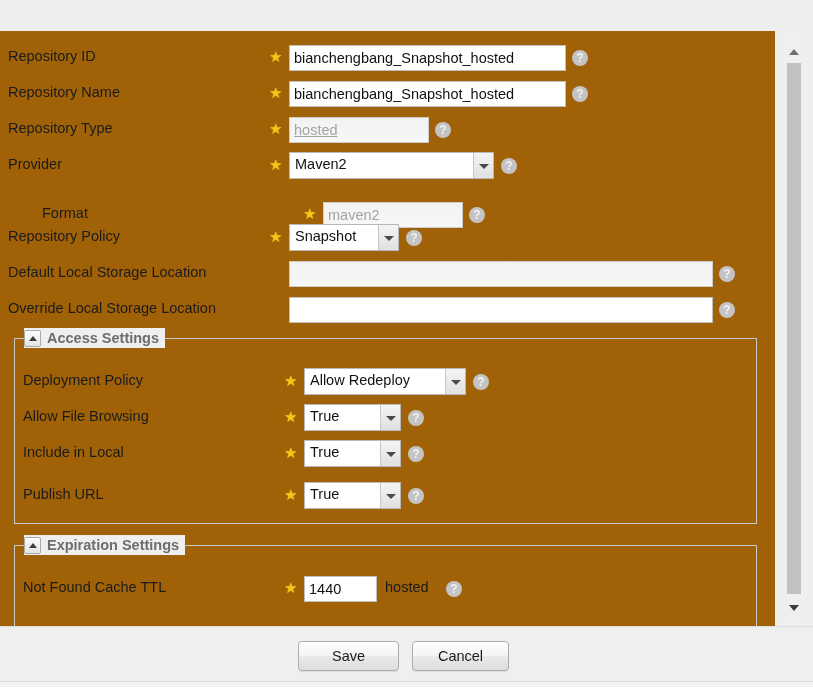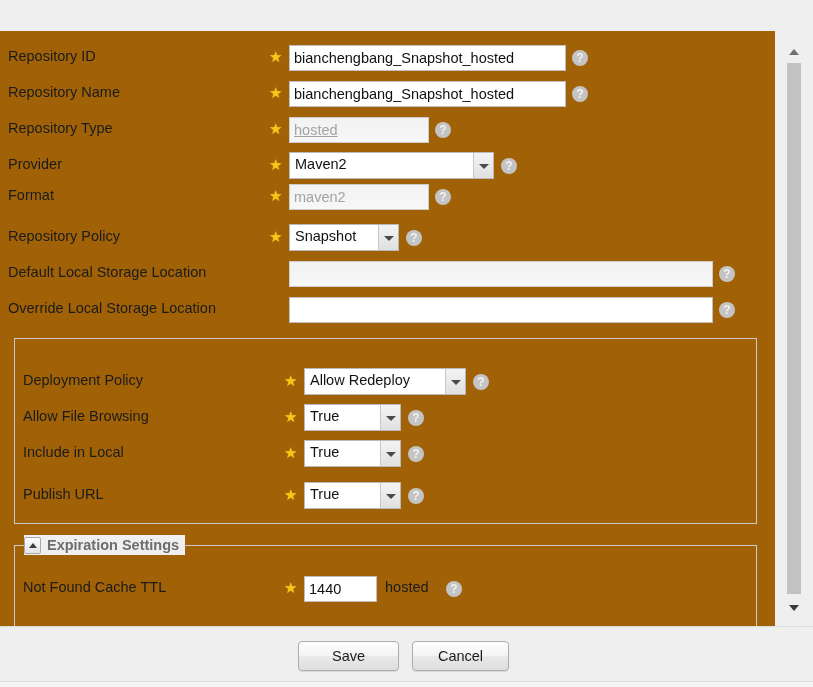--- a/index.html
+++ b/index.html
@@ -318,21 +318,21 @@
     <div class="row" style="top:117px;">
       <div class="label">Provider</div>
       <div class="star" style="left:269px;">★</div>
       <div class="combo" style="left:289px; top:4px; width:205px;">
         <span class="cval">Maven2</span>
         <span class="cbtn"></span>
       </div>
       <div class="help" style="left:501px; top:10px;">?</div>
     </div>
 
-    <div class="row" style="top:148px;">
+    <div class="row" style="top:166px;margin-left:34px;">
       <div class="label">Format</div>
       <div class="star" style="left:269px;">★</div>
       <input class="txt disabled" style="left: 289px; top: 5px; width: 140px;" type="text" disabled="" value="maven2">
       <div class="help" style="left:435px; top:10px;">?</div>
     </div>
 
     <div class="row" style="top:189px;">
       <div class="label">Repository Policy</div>
       <div class="star" style="left:269px;">★</div>
       <div class="combo" style="left:289px; top:4px; width:110px;">
@@ -348,20 +348,24 @@
       <div class="help" style="left:719px; top:10px;">?</div>
     </div>
 
     <div class="row" style="top:261px;">
       <div class="label">Override Local Storage Location</div>
       <input class="txt" style="left: 289px; top: 5px; width: 424px;" type="text" value="">
       <div class="help" style="left:719px; top:10px;">?</div>
     </div>
 
     <div class="fieldset" style="top:307px; height:186px;">
+      <div class="legend">
+        <span class="toggle"></span>
+        <span class="legend-text">Access Settings</span>
+      </div>
 
       <div class="row" style="top:25px; width:741px;">
         <div class="label" style="left:8px;">Deployment Policy</div>
         <div class="star" style="left:269px;">★</div>
         <div class="combo" style="left:289px; top:4px; width:162px;">
           <span class="cval">Allow Redeploy</span>
           <span class="cbtn"></span>
         </div>
         <div class="help" style="left:458px; top:10px;">?</div>
       </div>

